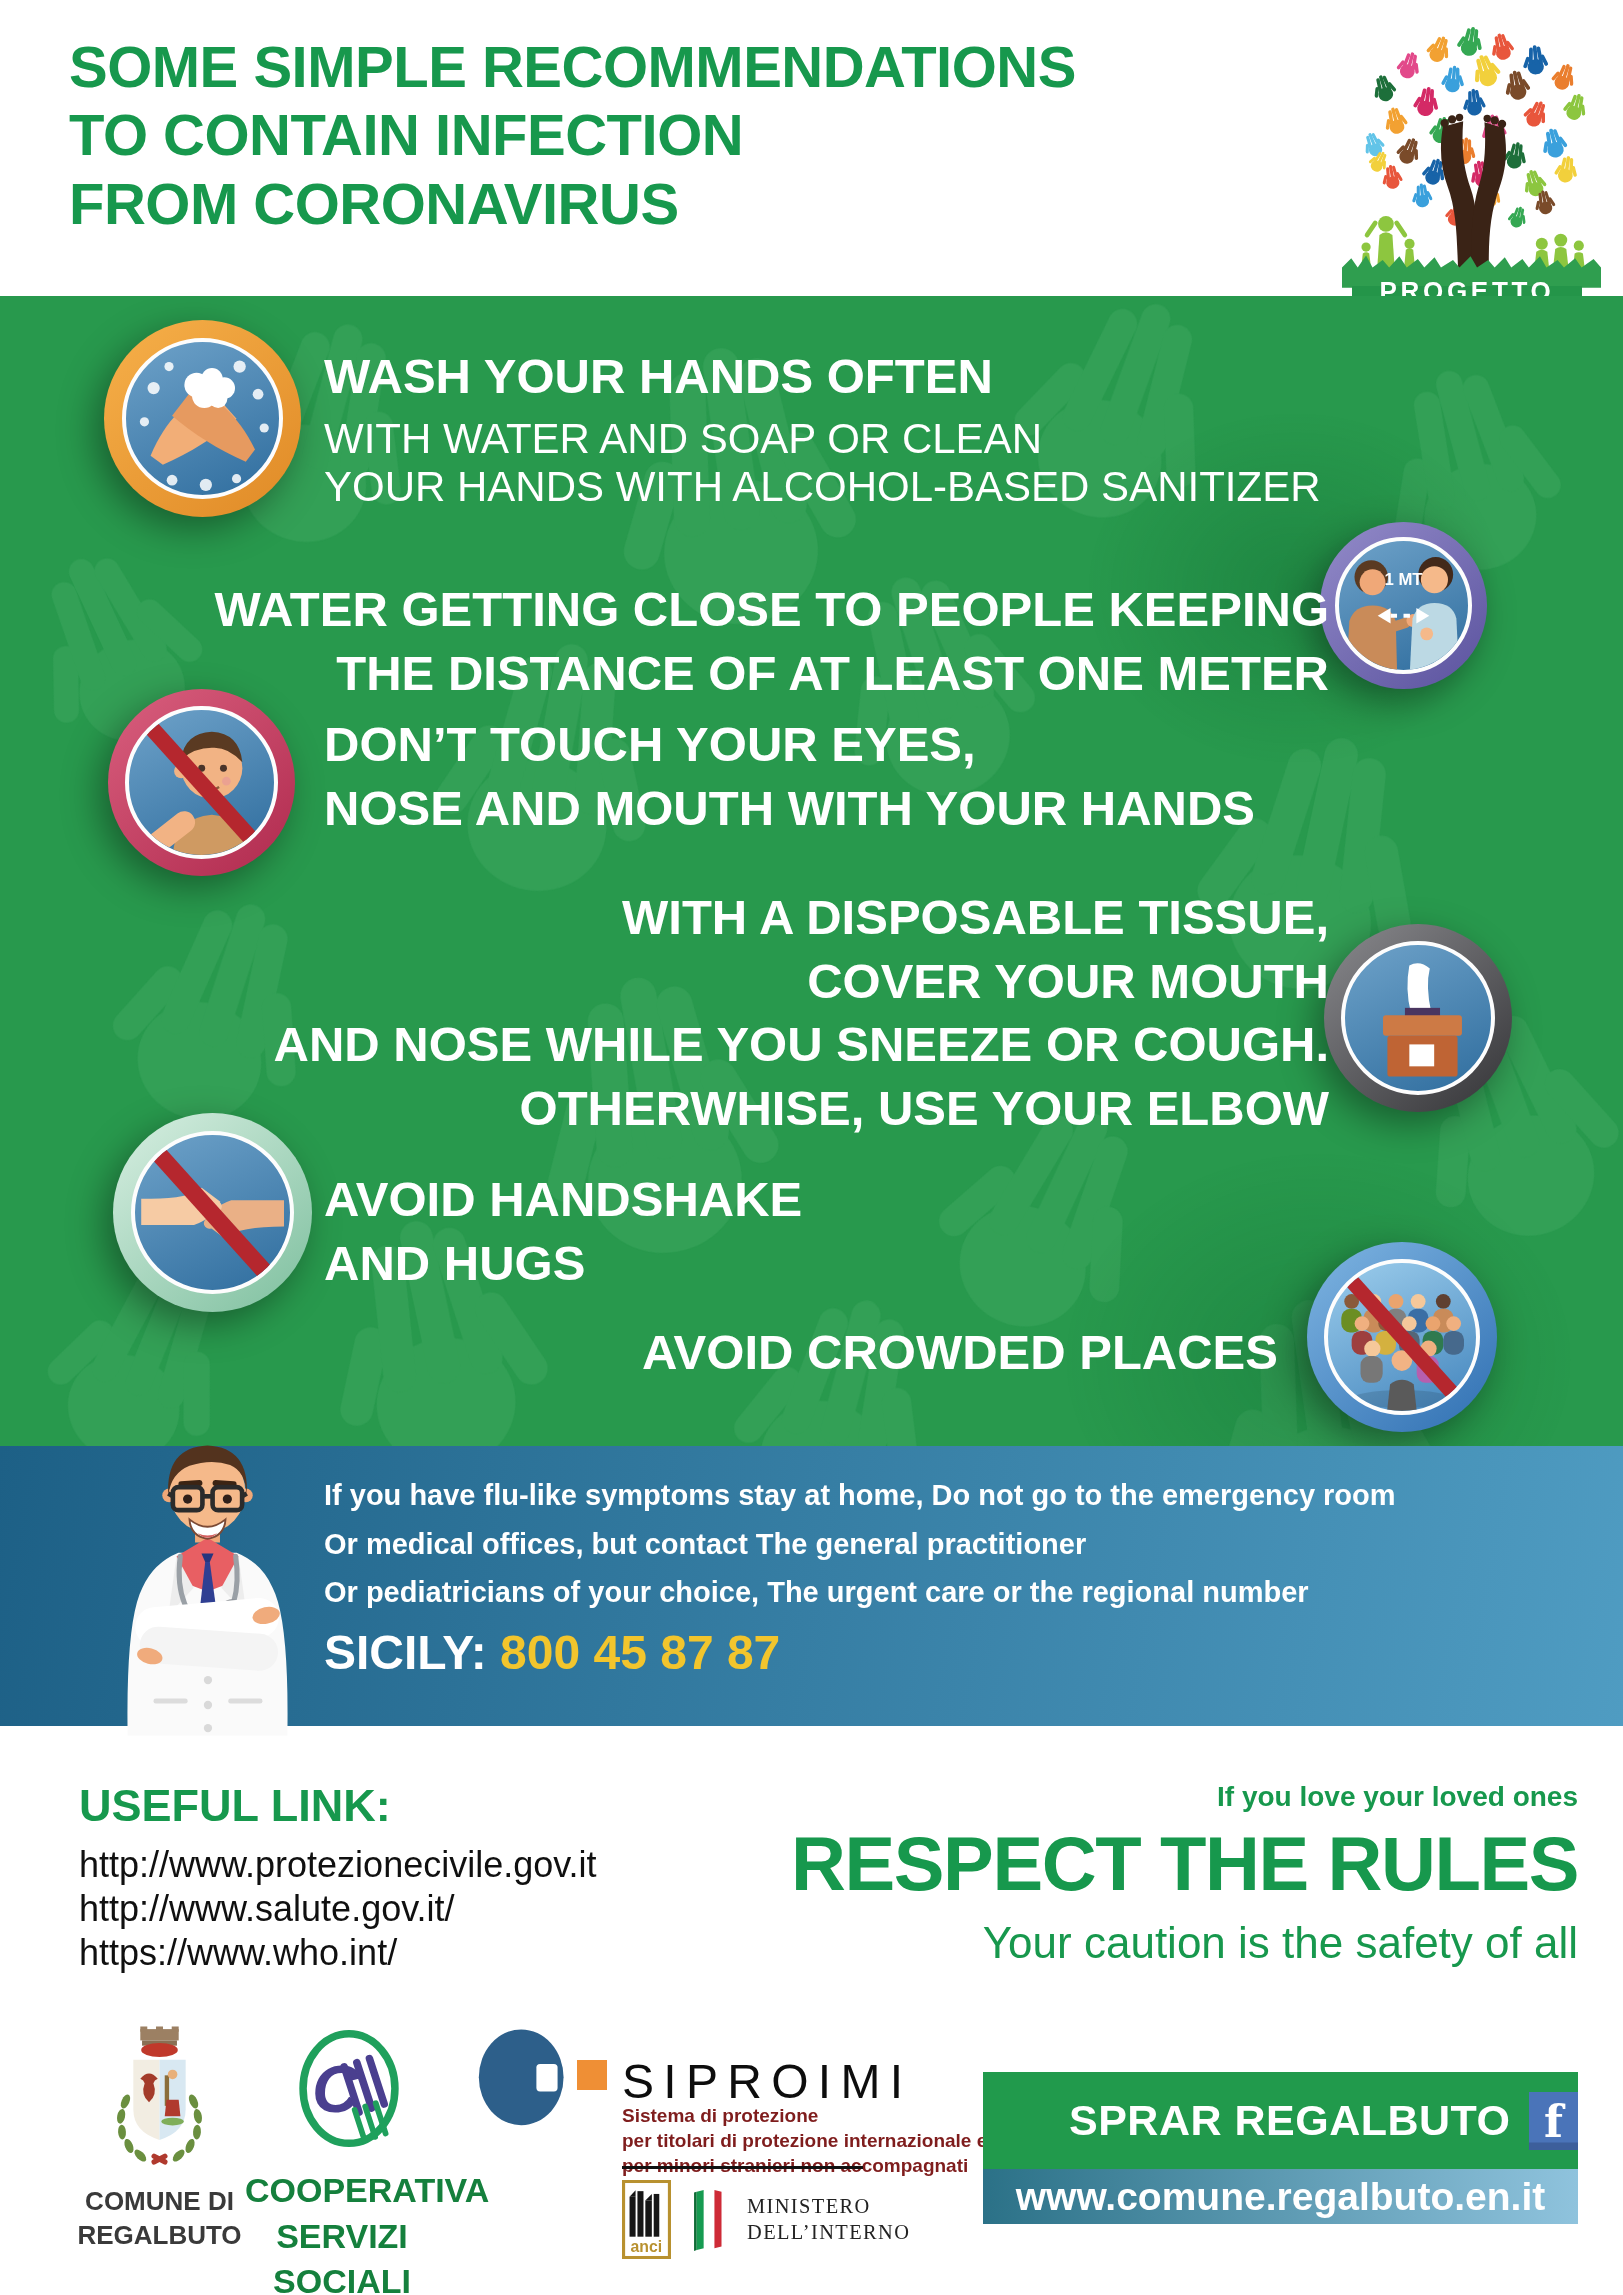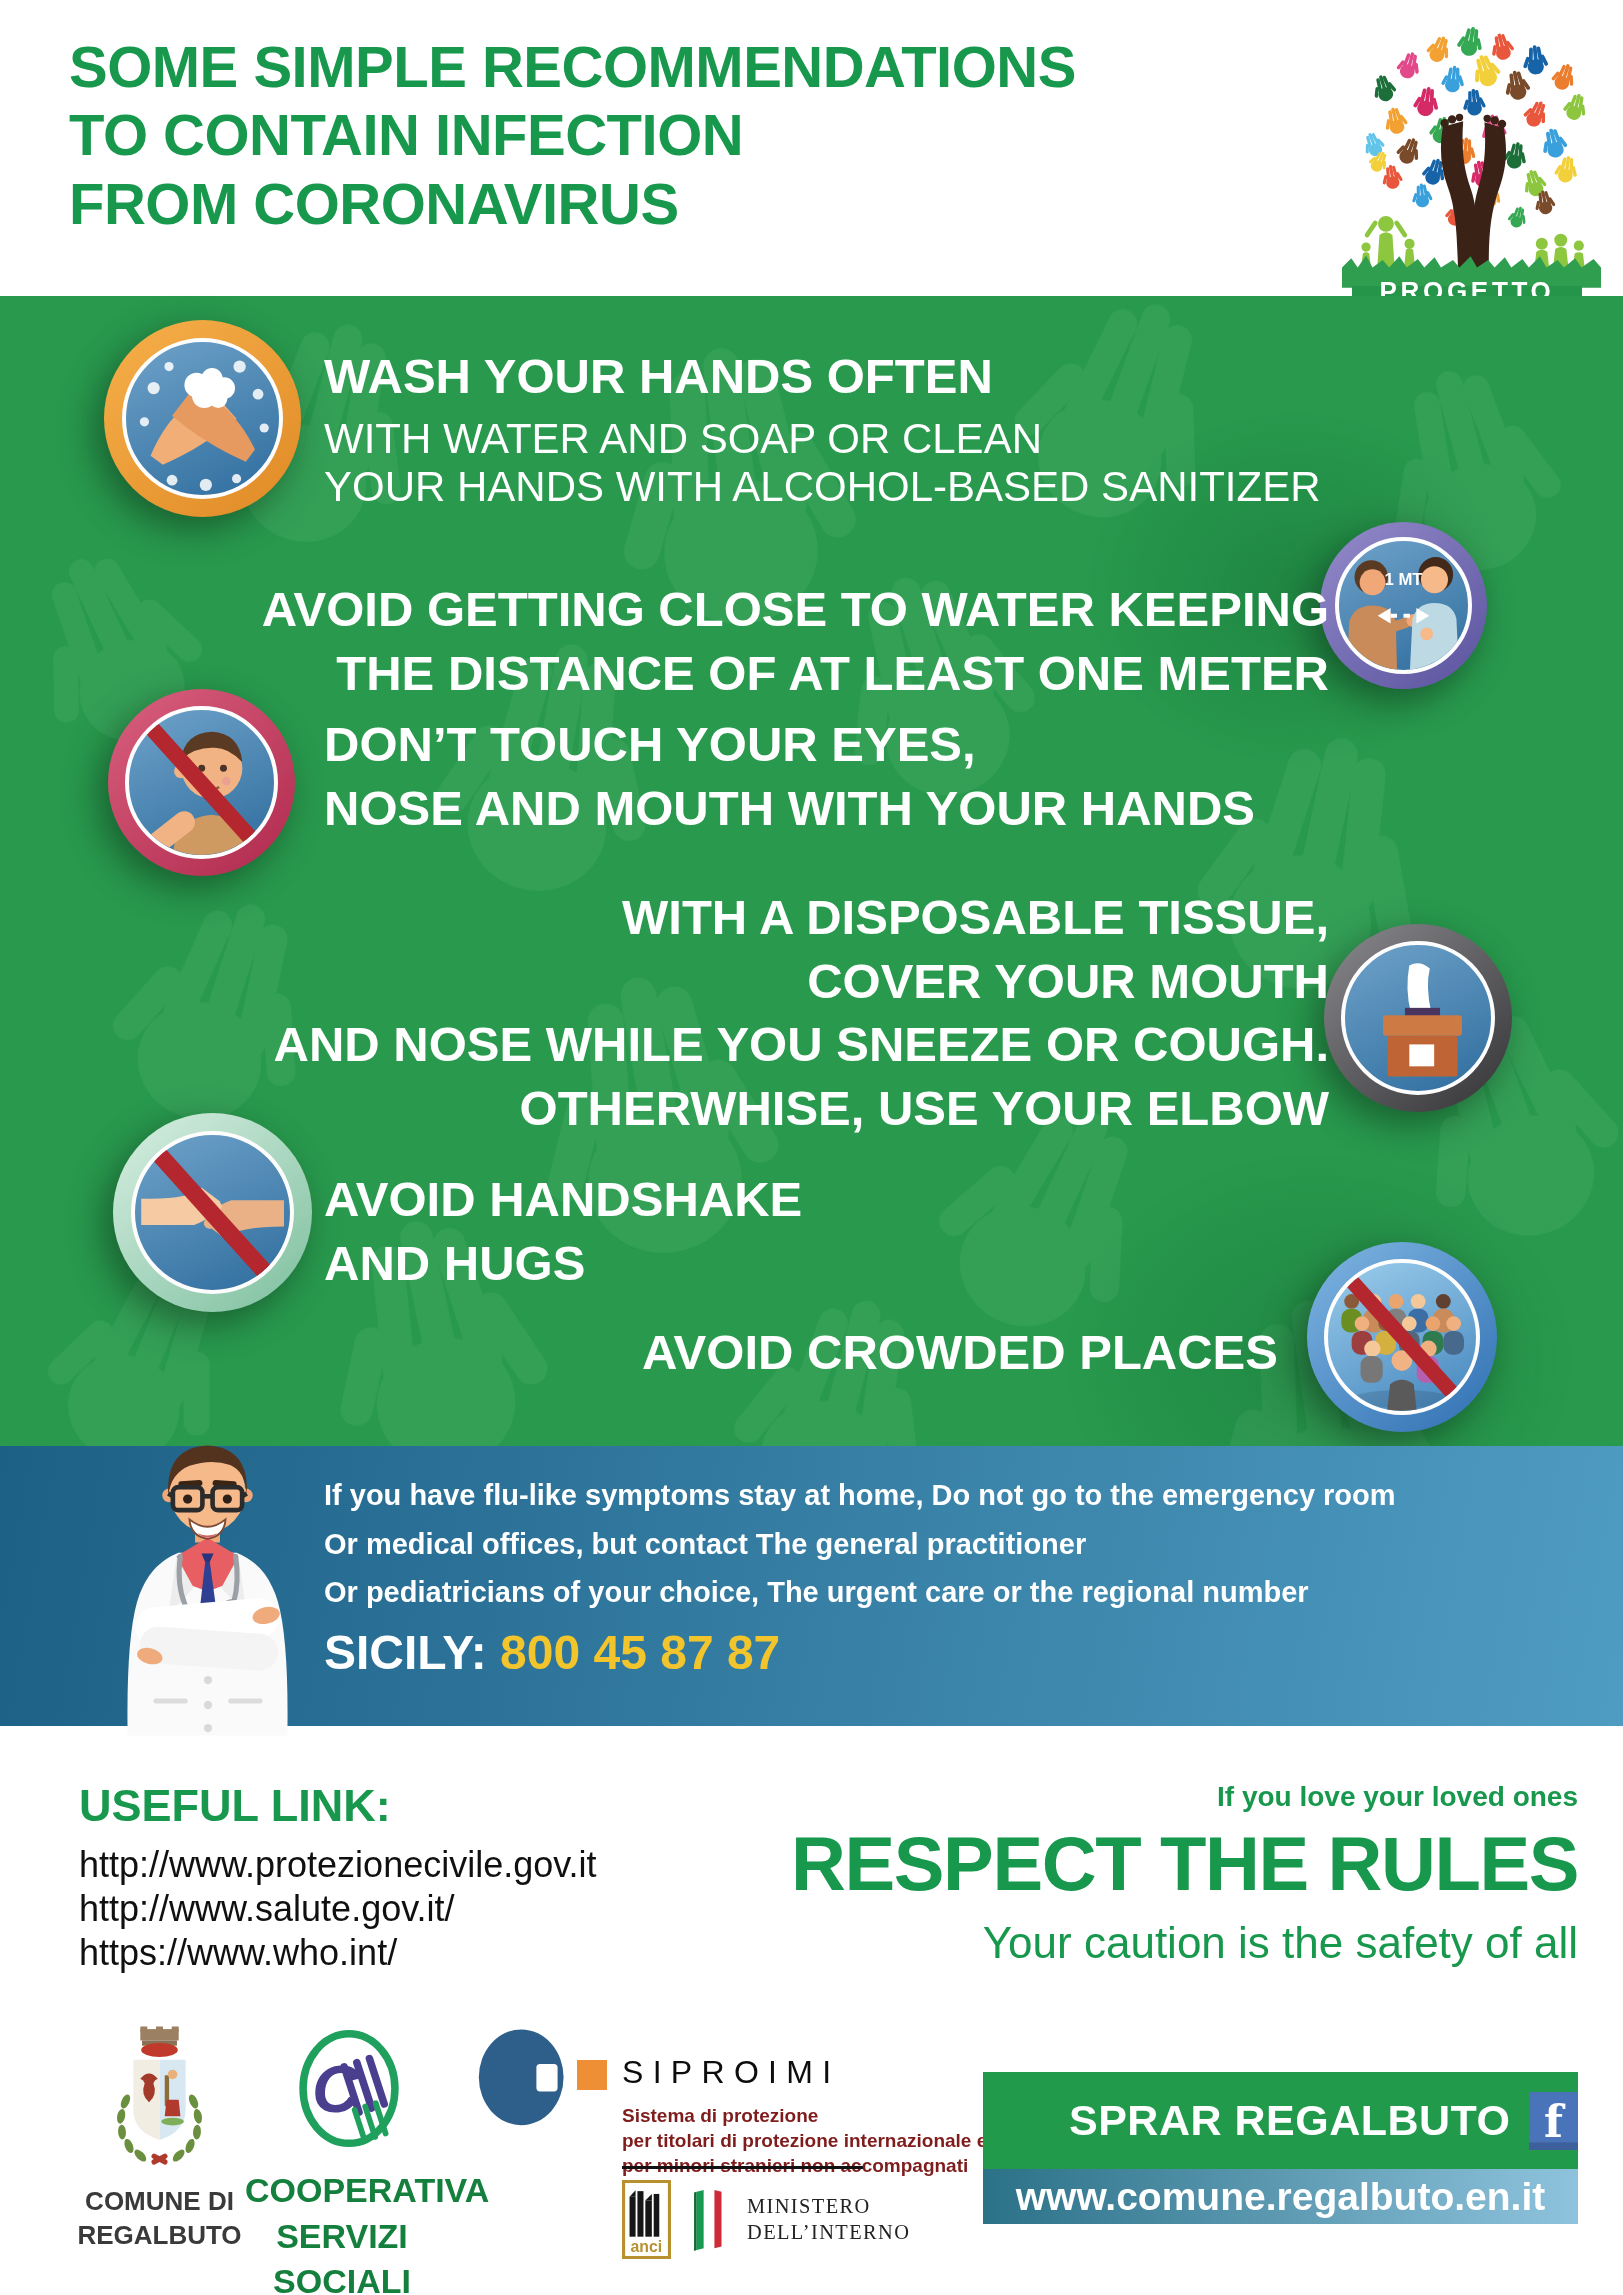--- a/index.html
+++ b/index.html
@@ -49,21 +49,21 @@
                 font-size:45px;font-weight:800;}
   .links{position:absolute;left:79px;top:1843px;color:#101010;font-size:36px;
          line-height:1.22;font-weight:400;}
   .love{position:absolute;right:45px;top:1781px;text-align:right;color:#17984d;}
   .love .m1{font-size:28px;font-weight:700;}
   .love .m2{font-size:76px;font-weight:800;letter-spacing:-1.4px;margin-top:6.5px;}
   .love .m3{font-size:44px;font-weight:400;margin-top:11px;}
   .caption{position:absolute;text-align:center;font-weight:700;line-height:1.3;}
   .cap-comune{left:60px;top:2185px;width:199px;font-size:26px;color:#3a3a3a;}
   .cap-css{left:245px;top:2168px;width:194px;font-size:34px;color:#15803d;line-height:1.34;}
-  .siproimi-name{position:absolute;left:622px;top:2054px;font-size:32px;
+  .siproimi-name{position:absolute;left:622px;top:2054px;font-size:48px;
                  letter-spacing:9.3px;color:#0d0d0d;font-weight:400;}
   .siproimi-sub{position:absolute;left:622px;top:2103px;font-size:19px;font-weight:700;
                 color:#7f1d1d;line-height:1.32;}
   .siproimi-rule{position:absolute;left:622px;top:2166px;width:241px;height:3.2px;background:#111;}
   .ministero{position:absolute;left:747px;top:2194px;font-family:"Liberation Serif",serif;
              font-size:20.4px;letter-spacing:1.4px;color:#222;line-height:1.25;}
   .sprar-box{position:absolute;left:983px;top:2072px;width:595px;height:97px;
              background:#219a4c;display:flex;align-items:center;justify-content:flex-end;gap:18.5px;}
   .sprar-box .lbl{color:#fff;font-size:43px;font-weight:700;letter-spacing:0.5px;}
   .fb{width:49px;height:58px;background:#4a74b9;display:flex;align-items:center;
@@ -325,21 +325,21 @@
     </div>
 </div>
 
 <div class="sec-text" style="left:324px;top:345px">
   <div class="h">WASH YOUR HANDS OFTEN</div>
   <div class="s" style="margin-top:6.5px">WITH WATER AND SOAP OR CLEAN</div>
   <div class="s">YOUR HANDS WITH ALCOHOL-BASED SANITIZER</div>
 </div>
 
 <div class="sec-text ta-r" style="right:294px;top:578px">
-  <div class="h">AVOID GETTING CLOSE TO WATER KEEPING</div>
+  <div class="h">WATER GETTING CLOSE TO PEOPLE KEEPING</div>
   <div class="h">THE DISTANCE OF AT LEAST ONE METER</div>
 </div>
 
 <div class="sec-text" style="left:324px;top:713px">
   <div class="h">DON’T TOUCH YOUR EYES,</div>
   <div class="h">NOSE AND MOUTH WITH YOUR HANDS</div>
 </div>
 
 <div class="sec-text ta-r" style="right:294px;top:886px">
   <div class="h">WITH A DISPOSABLE TISSUE,</div>

